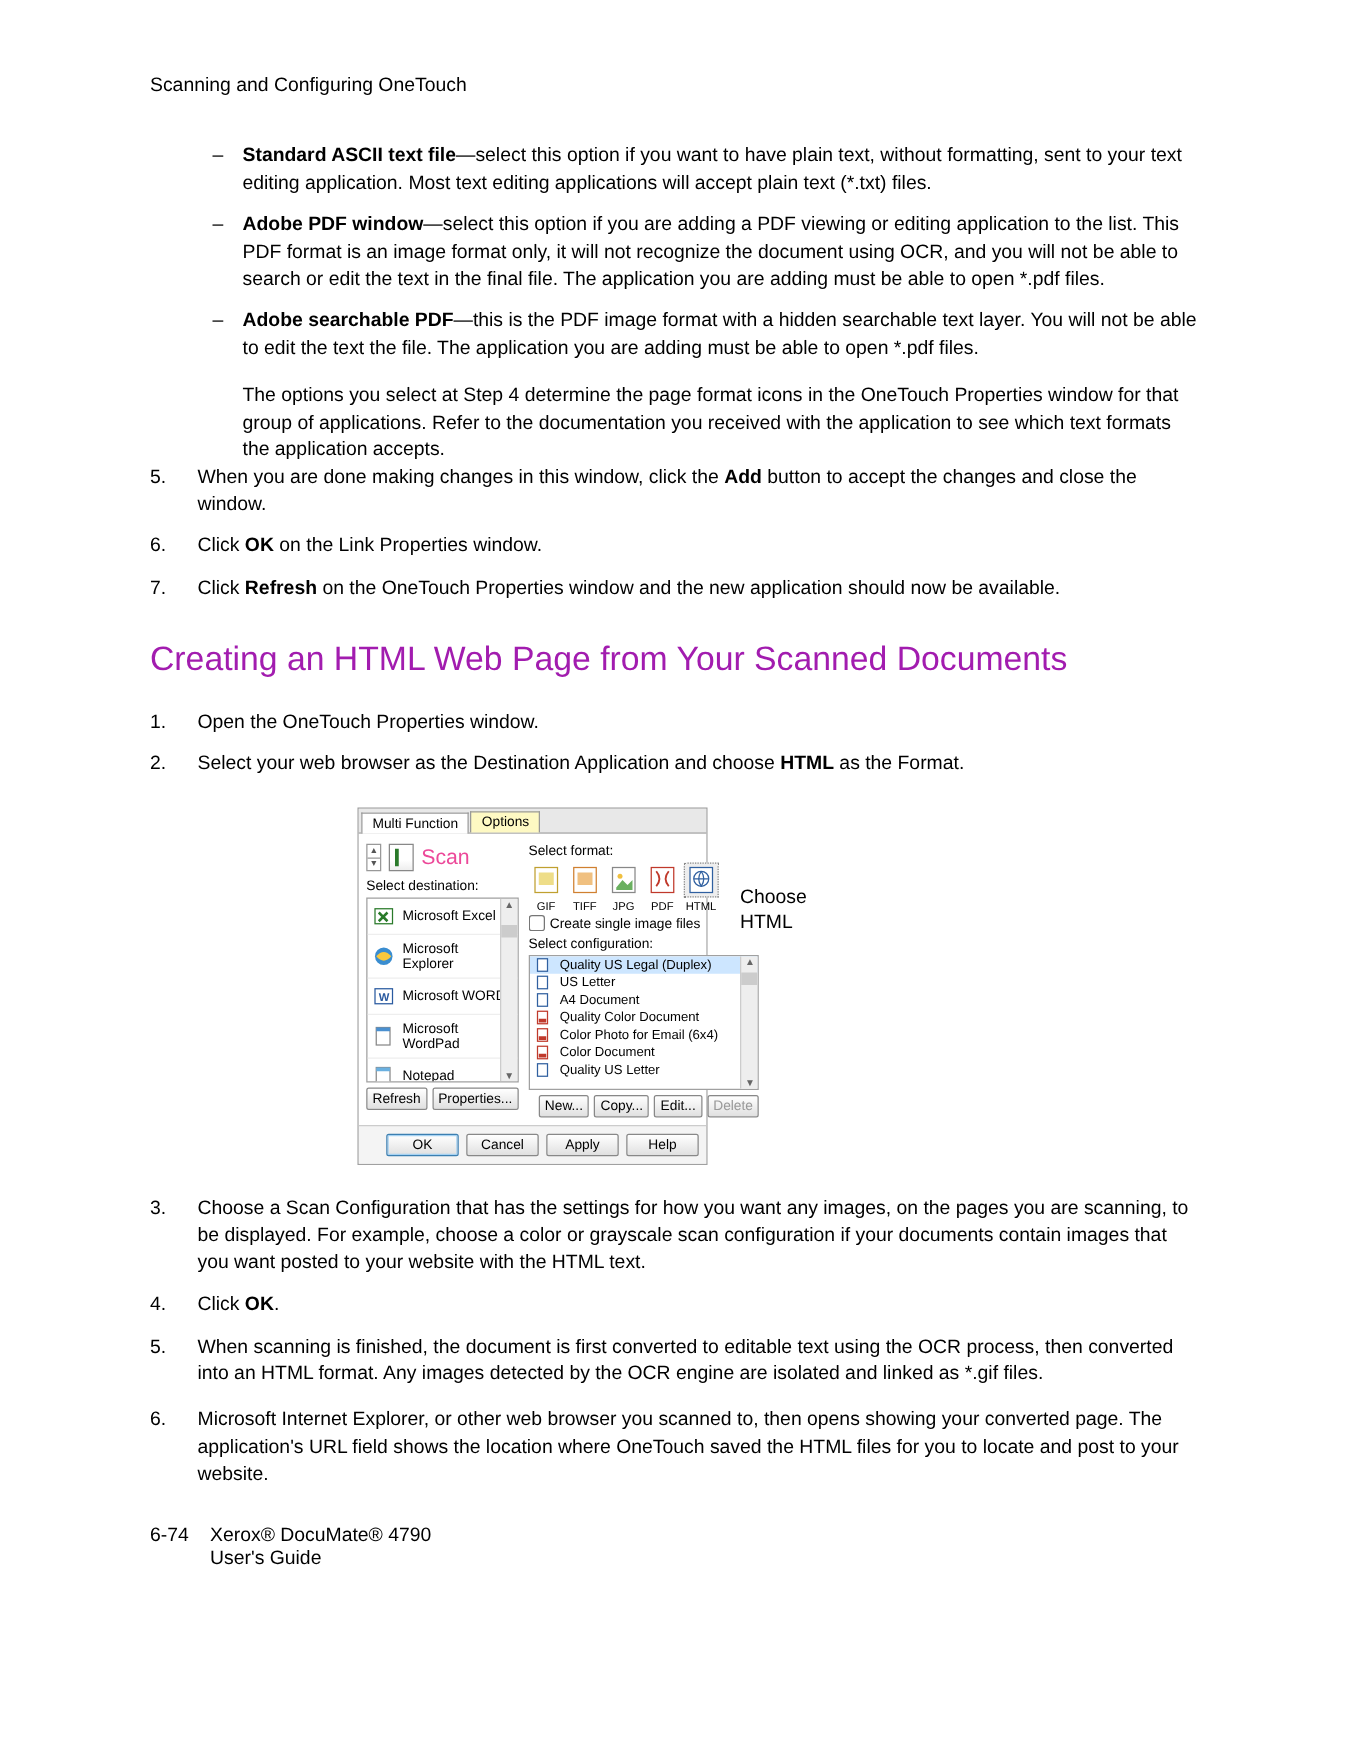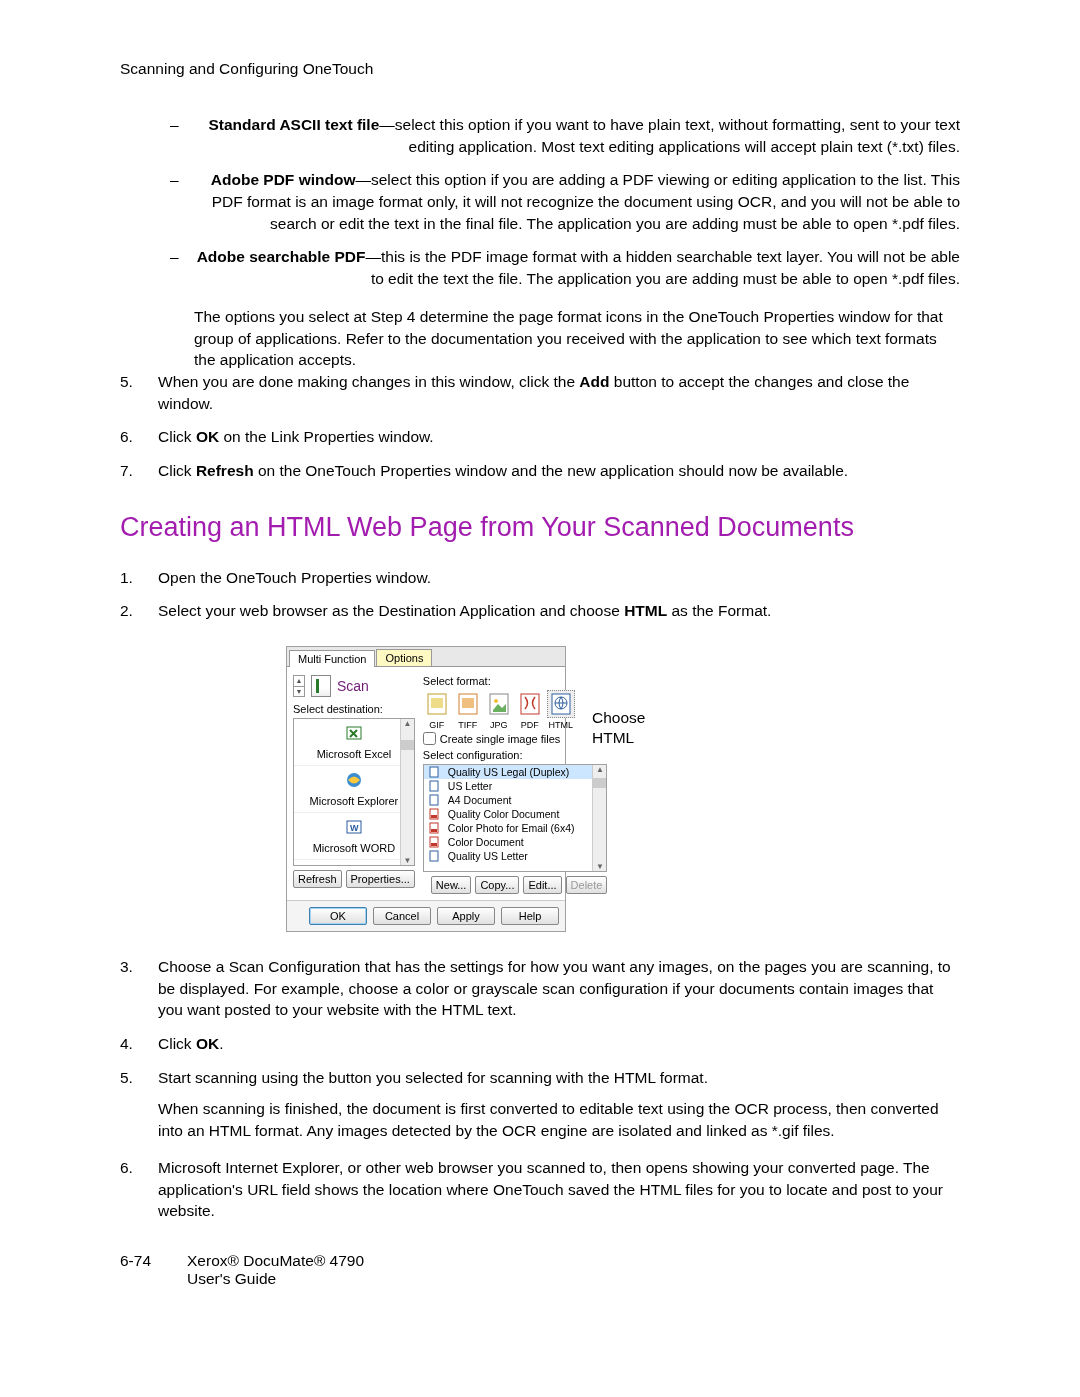--- a/index.html
+++ b/index.html
@@ -16,21 +16,20 @@
     padding: 60px 120px 40px 120px;
   }
   .page-header {
     font-size: 15.5px;
     margin-bottom: 36px;
   }
   .sub-list {
     margin: 0 0 16px 50px;
     padding: 0;
     list-style: none;
-    text-align: right;
   }
   .sub-list li {
     position: relative;
     padding-left: 24px;
     margin-bottom: 12px;
     line-height: 1.4;
   }
   .sub-list li::before {
     content: "–";
     position: absolute;
@@ -133,43 +132,42 @@
     position: relative;
   }
   .scan-icon::after {
     content: "";
     position: absolute;
     left: 4px; top: 3px;
     width: 3px; height: 14px;
     background: #2a7a2a;
   }
   .scan-label {
-    font-size: 14px;
+    font-size: 17px;
     font-family: "Segoe UI", Arial, sans-serif;
-    color: #701a75;
+    color: #ec4899;
   }
   .small-label {
     font-size: 11px;
     margin: 2px 0 3px 0;
   }
   .dest-list {
     border: 1px solid #a0a0a0;
     height: 148px;
     overflow: hidden;
     position: relative;
     background: #fff;
   }
   .dest-item {
     display: flex;
     align-items: center;
     gap: 6px;
     padding: 5px 4px;
     font-size: 11px;
     border-bottom: 1px solid #eee;
-    flex-direction: column;
   }
   .dest-icon {
     width: 18px;
     height: 18px;
     flex-shrink: 0;
   }
   .scrollbar-v {
     position: absolute;
     right: 0; top: 0; bottom: 0;
     width: 14px;
@@ -309,21 +307,21 @@
   .callout {
     margin-left: 26px;
     margin-top: 62px;
     font-size: 15.5px;
     line-height: 1.3;
   }
   .page-footer {
     margin-top: 30px;
     font-size: 15.5px;
     display: flex;
-    gap: 36px;
+    gap: 17px;
   }
   .footer-num {
     flex-shrink: 0;
   }
   b { font-weight: 700; }
 </style>
 </head>
 <body>
 
 <div class="page">
@@ -609,21 +607,20 @@
     <li>
       <span class="num">3.</span>
       <span>Choose a Scan Configuration that has the settings for how you want any images, on the pages you are scanning, to be displayed. For example, choose a color or grayscale scan configuration if your documents contain images that you want posted to your website with the HTML text.</span>
     </li>
     <li>
       <span class="num">4.</span>
       <span>Click </span><b>OK</b><span>.</span>
     </li>
     <li>
       <span class="num">5.</span>
-      <span>Start scanning using the button you selected for scanning with the HTML format.</span>
       <p style="margin:10px 0 15px 0">When scanning is finished, the document is first converted to editable text using the OCR process, then converted into an HTML format. Any images detected by the OCR engine are isolated and linked as *.gif files.</p>
     </li>
     <li>
       <span class="num">6.</span>
       <span>Microsoft Internet Explorer, or other web browser you scanned to, then opens showing your converted page. The application's URL field shows the location where OneTouch saved the HTML files for you to locate and post to your website.</span>
     </li>
   </ul>
 
   <div class="page-footer">
     <div class="footer-num">6-74</div>

